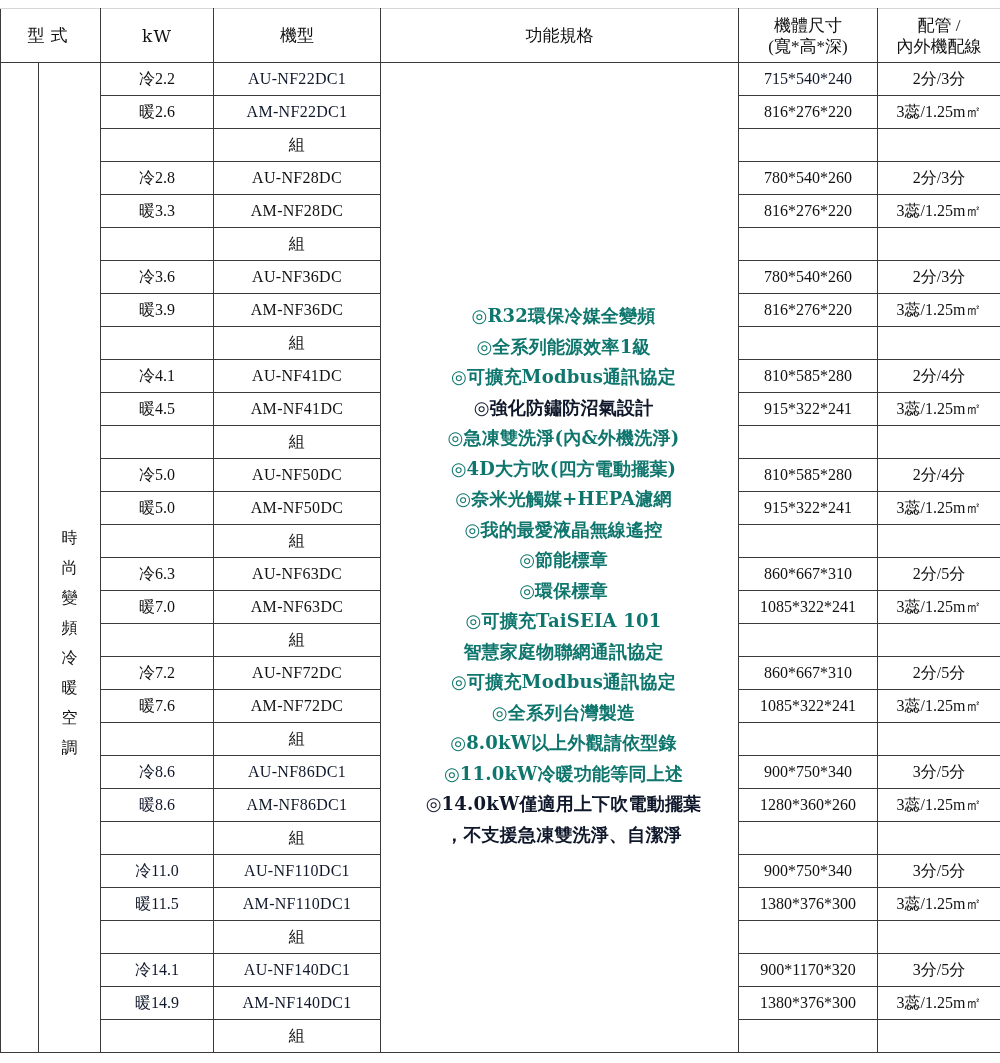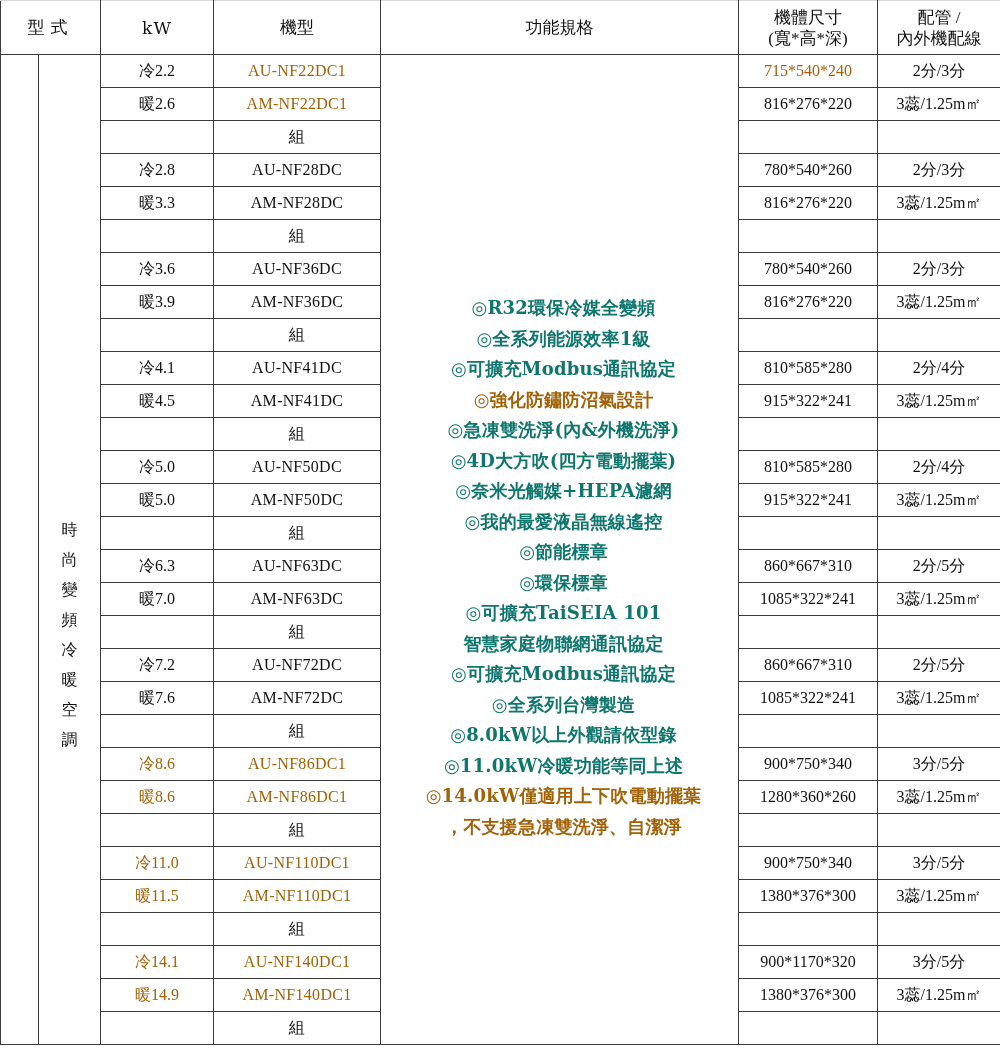--- a/index.html
+++ b/index.html
@@ -1,34 +1,34 @@
 <!DOCTYPE html>
 <html><head>
 <meta charset="utf-8">
 <style>
   html, body { margin:0; padding:0; background:#ffffff; }
   body { width:1000px; height:1063px; overflow:hidden; position:relative;
          font-family: "DejaVu Serif", "Liberation Serif", serif; color:#111; }
   .sheet { position:absolute; left:0; top:0; width:1000px; height:1063px; }
-  table.spec { border-collapse:collapse; table-layout:fixed; width:1000px; position:absolute; left:0; top:0; }
+  table.spec { border-collapse:collapse; table-layout:fixed; width:1000px; position:absolute; left:0; top:8px; }
   table.spec td, table.spec th { border:1.5px solid #3a3a3a; padding:0; text-align:center; vertical-align:middle; overflow:hidden; white-space:nowrap; }
   table.spec th { height:53px; font-weight:normal; font-size:17px; border-top-color:#d6d6d6; }
   th.h-type { letter-spacing:6px; font-size:18px; border-left-color:#d6d6d6; }
   th.h-kw { font-size:16px; letter-spacing:1px; }
   th.small { font-size:13px; line-height:21px; font-family:Liberation Serif, serif; }
   tr.r td { height:32px; font-size:16px; font-family:"Liberation Serif", serif; }
   td.outer { border-left-color:#d6d6d6; border-top:none; border-bottom:none; }
   td.cat { font-size:18px; line-height:30px; font-family:"DejaVu Sans", sans-serif; white-space:normal; vertical-align:middle; padding-top:170px !important; }
   td.kw { font-size:17px; }
   td.model { font-size:17px; letter-spacing:0.3px; }
   td.dim { font-size:14px; font-family:"Liberation Serif", serif; }
   td.pipe { font-size:13px; font-family:"Liberation Serif", serif; }
   td.features { text-align:left; vertical-align:middle; white-space:normal; padding-left:8px !important; padding-top:36px !important; }
   .feat { font-size:18px; font-weight:bold; line-height:30.5px; font-family:"DejaVu Serif", serif; letter-spacing:0.2px; white-space:nowrap; }
-  .red { color:#a16207; }
+  .red { color:#0f172a; }
   .black { color:#0f766e; }
 </style>
 </head>
 <body>
 
 <div class="sheet">
 <table class="spec">
   <colgroup>
     <col style="width:38px">
         <col style="width:62px">

